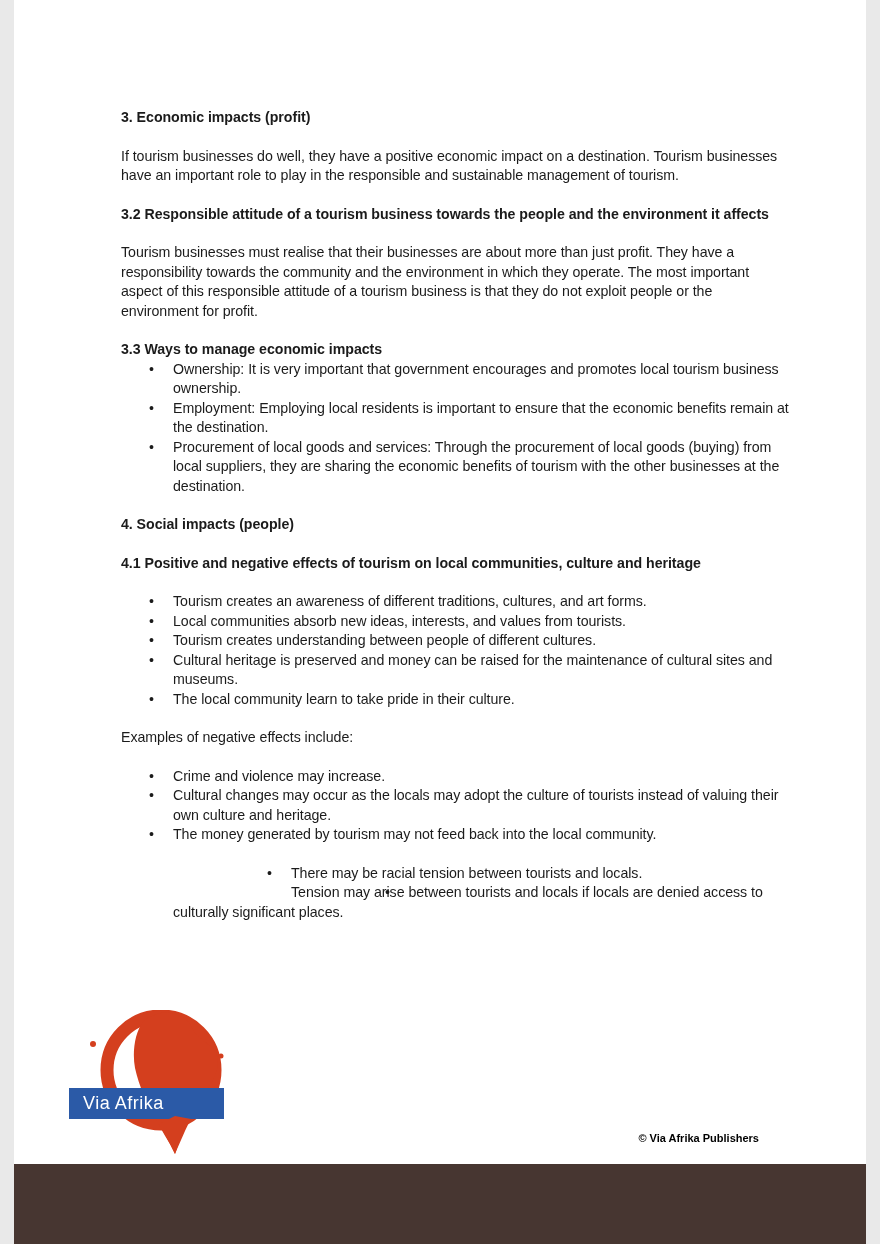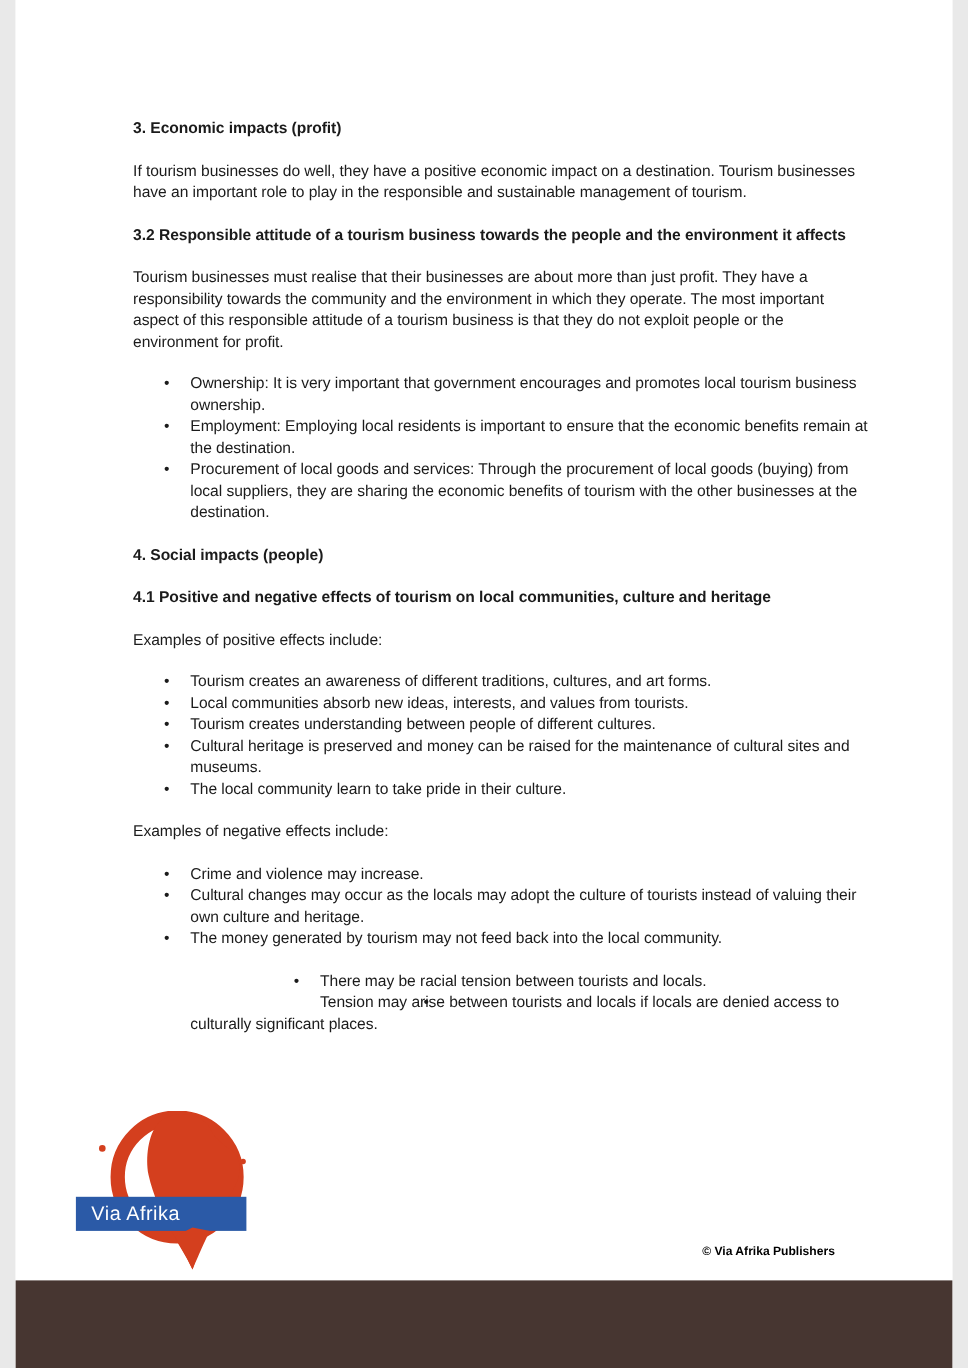--- a/index.html
+++ b/index.html
@@ -112,33 +112,33 @@
   <div class="content">
 
     <h3>3. Economic impacts (profit)</h3>
 
     <p>If tourism businesses do well, they have a positive economic impact on a destination. Tourism businesses have an important role to play in the responsible and sustainable management of tourism.</p>
 
     <h3>3.2 Responsible attitude of a tourism business towards the people and the environment it affects</h3>
 
     <p>Tourism businesses must realise that their businesses are about more than just profit. They have a responsibility towards the community and the environment in which they operate. The most important aspect of this responsible attitude of a tourism business is that they do not exploit people or the environment for profit.</p>
 
+    <h3 class="h-tight">3.3 Ways to manage economic impacts</h3>
 
     <ul>
       <li>Ownership: It is very important that government encourages and promotes local tourism business ownership.</li>
       <li>Employment: Employing local residents is important to ensure that the economic benefits remain at the destination.</li>
       <li>Procurement of local goods and services: Through the procurement of local goods (buying) from local suppliers, they are sharing the economic benefits of tourism with the other businesses at the destination.</li>
     </ul>
 
     <h3>4. Social impacts (people)</h3>
 
     <h3>4.1 Positive and negative effects of tourism on local communities, culture and heritage</h3>
 
 
-    <p>Examples of positive effects include:</p>
 
     <ul>
       <li>Tourism creates an awareness of different traditions, cultures, and art forms.</li>
       <li>Local communities absorb new ideas, interests, and values from tourists.</li>
       <li>Tourism creates understanding between people of different cultures.</li>
       <li>Cultural heritage is preserved and money can be raised for the maintenance of cultural sites and museums.</li>
       <li>The local community learn to take pride in their culture.</li>
     </ul>
 
     <p>Examples of negative effects include:</p>

